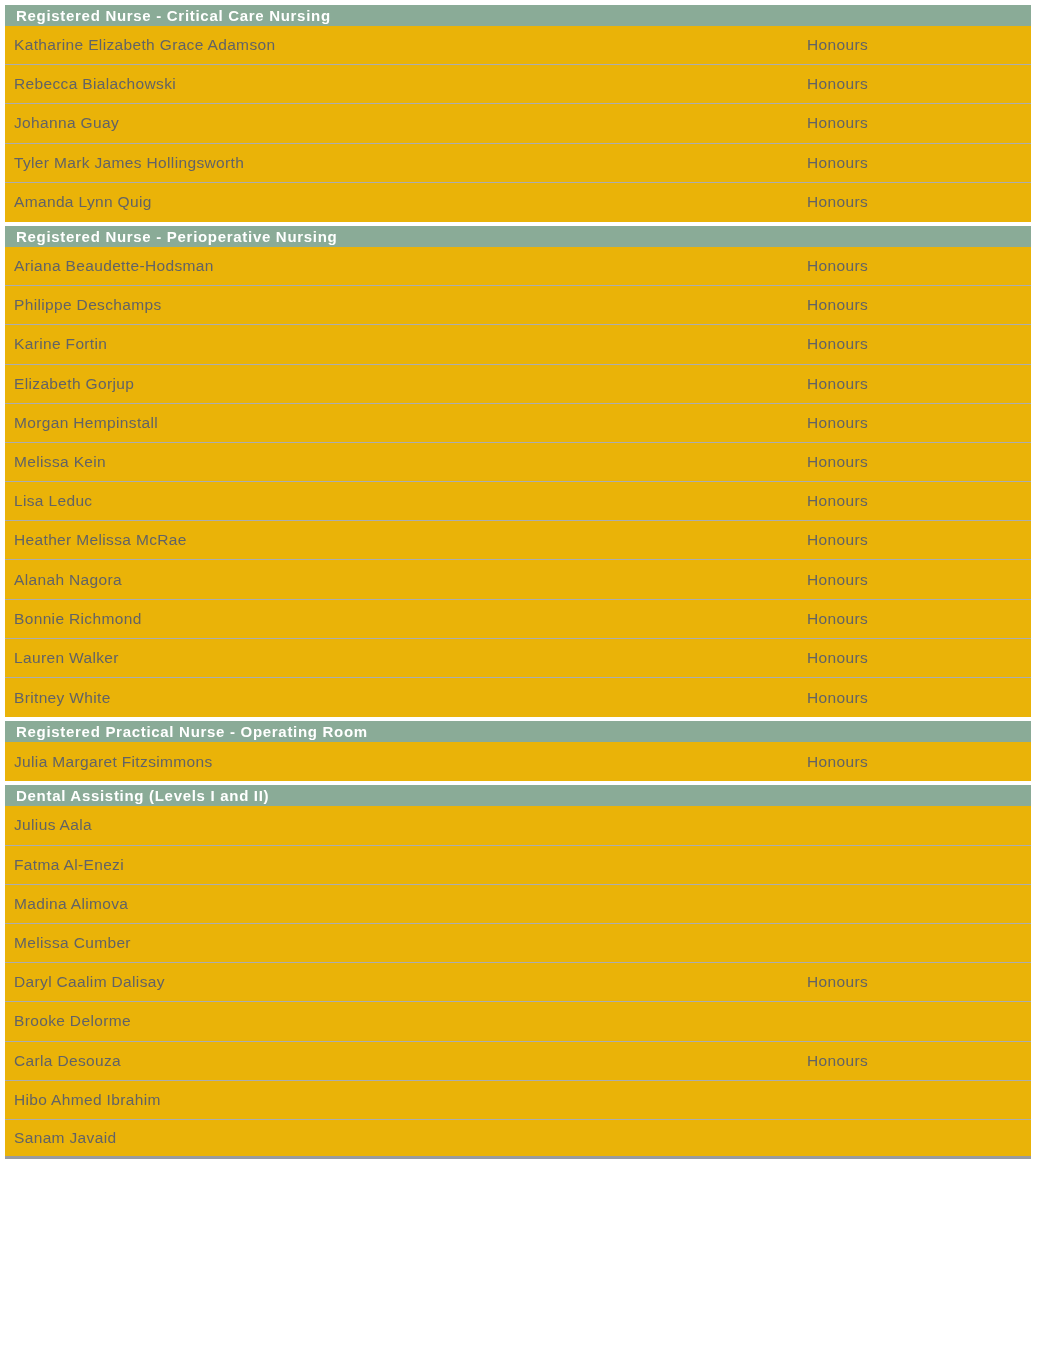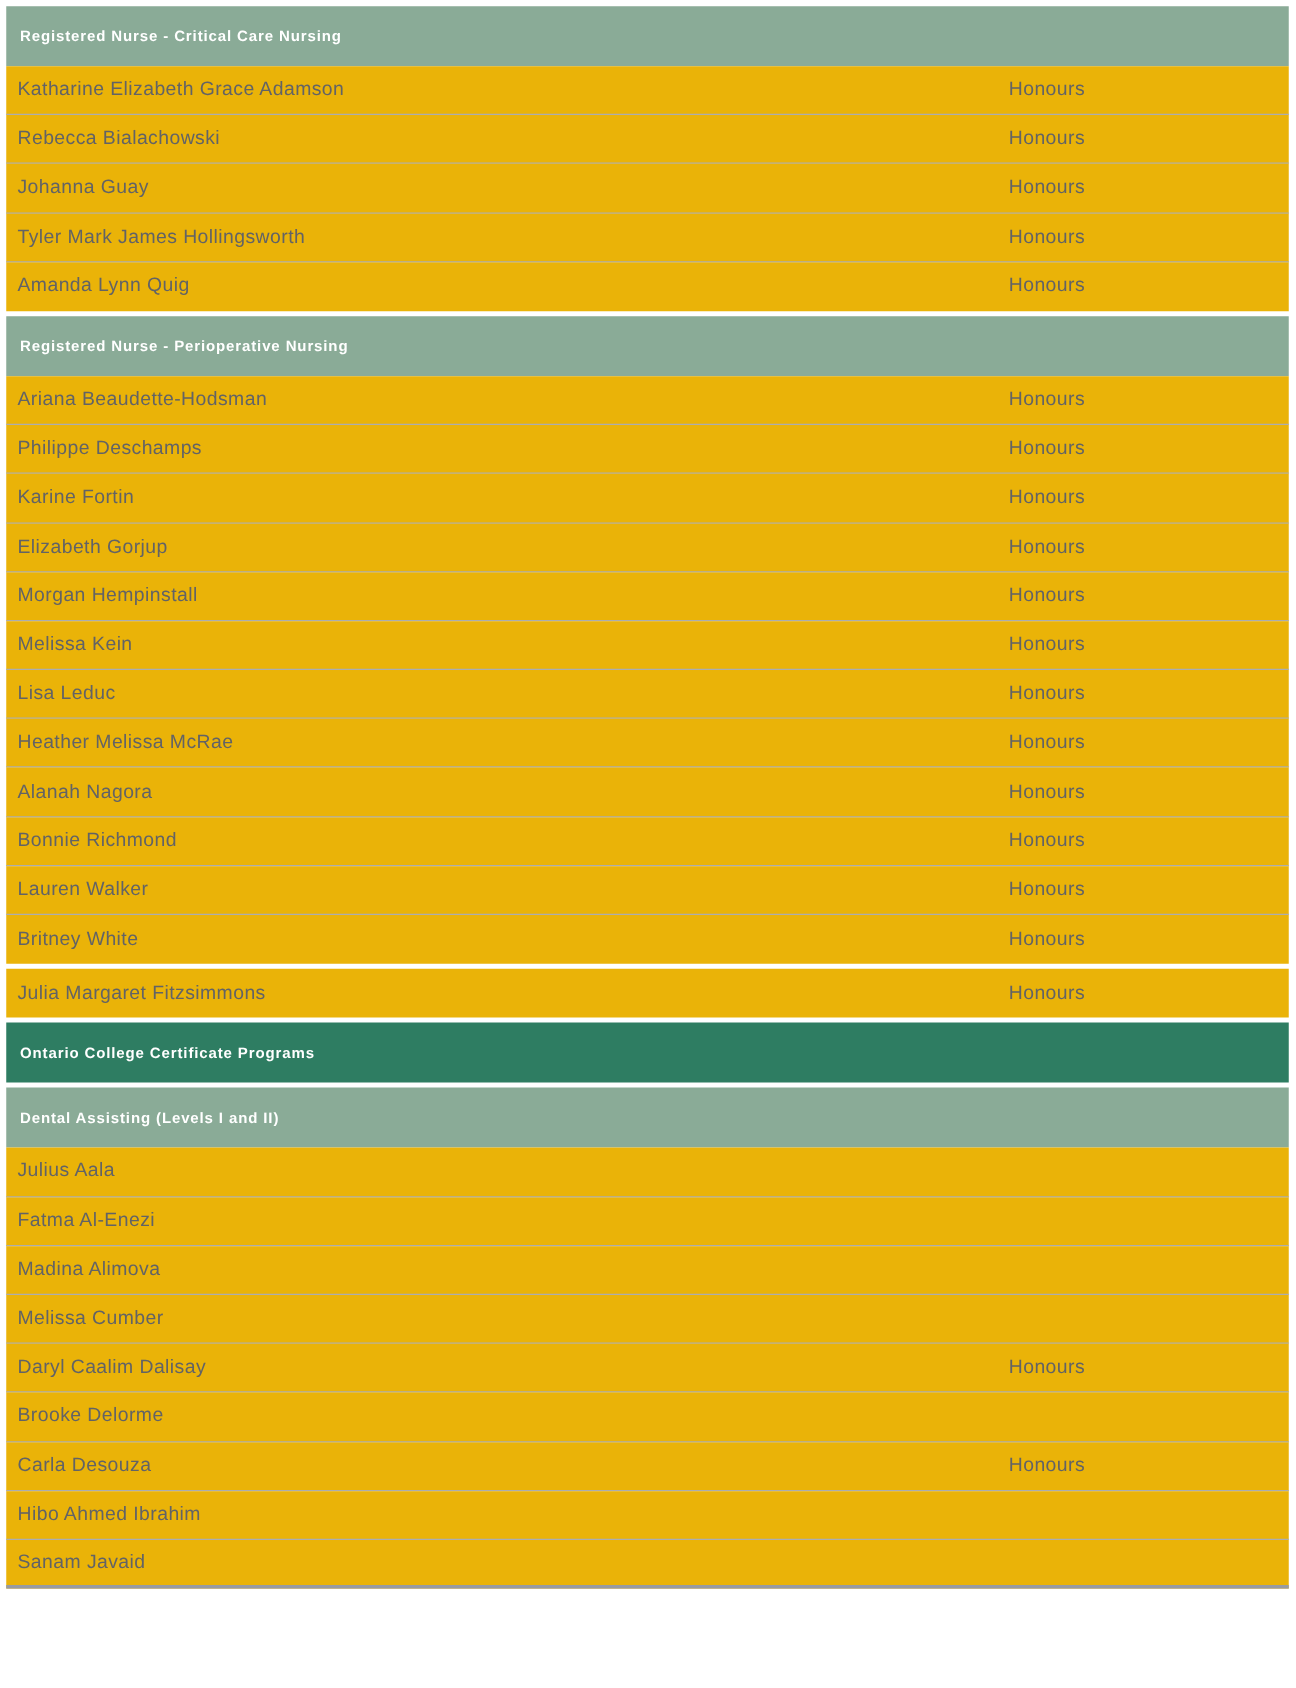--- a/index.html
+++ b/index.html
@@ -15,26 +15,26 @@
     width: 1037px;
     font-family: "Liberation Sans", "DejaVu Sans", sans-serif;
   }
   .page {
     width: 1026px;
     margin: 5px 6px 0 5px;
   }
   .section { margin-top: 4px; }
   .section:first-child { margin-top: 0; }
   .section-header {
-    height: 48px;
+    height: 21px;
     display: flex;
     align-items: center;
     padding-left: 11px;
     color: #ffffff;
-    font-size: 12px;
+    font-size: 15px;
     font-weight: bold;
     letter-spacing: 0.7px;
   }
   .section-header.sage { background: var(--sage); }
   .section-header.dark { background: var(--dark-green); }
   .row {
     position: relative;
     height: 39.2px;
     display: flex;
     align-items: center;
@@ -146,32 +146,29 @@
   </div>
 
   <div class="row">
     <span class="name">Britney White</span>
     <span class="honours">Honours</span>
   </div>
 </div>
   </div>
 
   <div class="section">
+    <div class="section-header sage">Registered Practical Nurse - Operating Room</div>
     <div class="rows">
   <div class="row">
     <span class="name">Julia Margaret Fitzsimmons</span>
     <span class="honours">Honours</span>
   </div>
 </div>
   </div>
 
-  <div class="section">
-    <div class="section-header dark">Ontario College Certificate Programs</div>
-
-  </div>
 
   <div class="section">
     <div class="section-header sage">Dental Assisting (Levels I and II)</div>
     <div class="rows">
   <div class="row">
     <span class="name">Julius Aala</span>
 
   </div>
 
   <div class="row">

